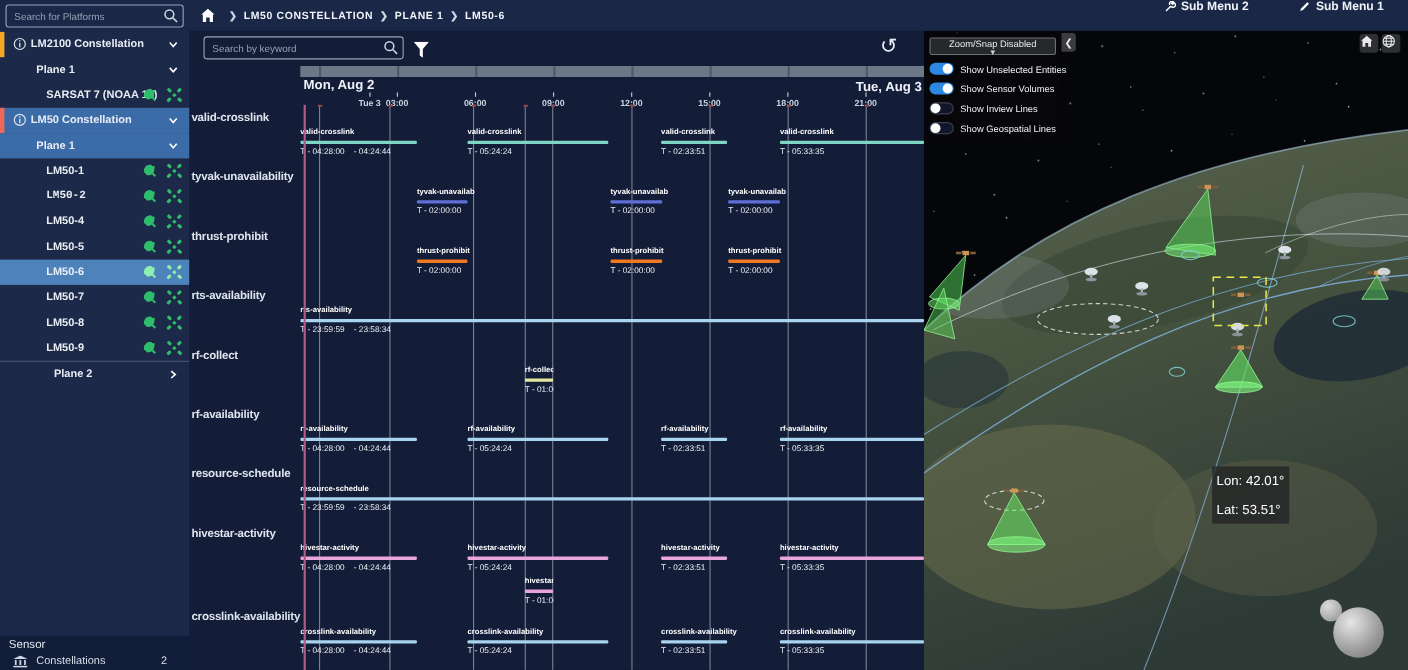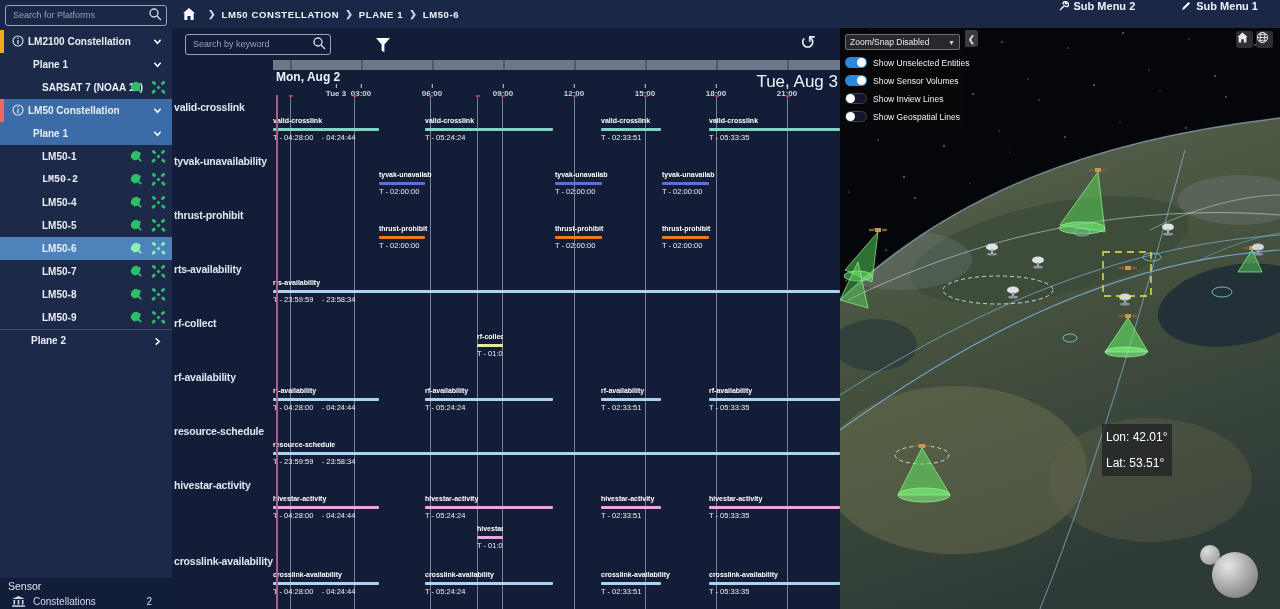--- a/index.html
+++ b/index.html
@@ -32,28 +32,28 @@
   .sat-ics{position:absolute;right:6px;top:4px;display:flex;gap:7px;}
   .sat-ics svg{width:15px;height:15px;cursor:pointer;}
   #sb-summary{position:absolute;left:0;bottom:0;width:172px;height:31px;background:#121d39;padding:2px 8px 0 8px;}
   #sb-summary .sum-title{font-size:10.5px;color:#dfe5ee;margin-bottom:4px;}
   .sum-row{display:flex;align-items:center;gap:8px;font-size:10px;color:#d7deea;padding-left:4px;cursor:pointer;}
   .sum-row .val{margin-left:auto;padding-right:12px;}
 
   
   #mid{position:absolute;left:172px;top:28px;width:668px;height:581px;background:#141d38;z-index:10;}
   #tl-toolbar{position:absolute;left:0;top:0;width:100%;height:32px;}
-  #kw-wrap{position:absolute;left:13px;top:5px;width:146px;text-decoration:underline;}
+  #kw-wrap{position:absolute;left:13px;top:5px;width:182px;text-decoration:underline;}
   #funnel{position:absolute;left:204px;top:10px;width:14px;height:15px;cursor:pointer;}
   #reset-btn{position:absolute;right:18px;top:2px;font-size:19px;color:#e8edf4;background:none;border:none;cursor:pointer;font-family:"DejaVu Sans",sans-serif;}
   #scrubber{position:absolute;left:101px;top:32px;width:567px;height:10px;background:#6e7787;cursor:pointer;}
   .scrub-notch{position:absolute;top:0;width:2px;height:10px;background:#525a68;}
   #axis-labels{position:absolute;left:101px;top:42px;width:567px;height:14px;}
   #axis-start{position:absolute;left:3px;top:0;font-size:12px;font-weight:700;color:#eef2f8;}
-  #axis-end{position:absolute;right:2px;top:2px;font-size:17px;font-weight:400;color:#eef2f8;}
+  #axis-end{position:absolute;right:2px;top:2px;font-size:12px;font-weight:700;color:#eef2f8;}
   #ticks{position:absolute;left:101px;top:56px;width:567px;height:12px;}
   .tick{position:absolute;top:0;transform:translateX(-50%);text-align:center;}
   .tick .mark{display:block;margin:0 auto;width:1px;height:4px;background:#c8cfdc;}
   .tick .lab{display:block;font-size:8px;font-weight:700;color:#cdd4e0;white-space:nowrap;margin-top:1px;}
   #chart{position:absolute;left:0;top:67px;width:668px;height:514px;overflow:hidden;}
   #gutter{position:absolute;left:2px;top:0;width:99px;height:100%;}
   .row-label{position:absolute;left:0;font-size:10.5px;font-weight:700;color:#dfe5ee;letter-spacing:-.2px;white-space:nowrap;}
   #plot{position:absolute;left:101px;top:0;width:567px;height:514px;overflow:hidden;}
   .grid{position:absolute;top:0;width:1px;height:100%;background:rgba(222,230,242,.5);}
   .redmark{position:absolute;top:0;width:4px;height:2px;background:#a04646;}
@@ -62,21 +62,21 @@
   .event{position:absolute;top:0;height:26px;}
   .event.clip{overflow:hidden;}
   .ev-name{position:absolute;left:0;top:0;font-size:7px;font-weight:700;color:#fff;white-space:pre;}
   .ev-bar{position:absolute;left:0;top:11px;height:3px;border-radius:1px;cursor:pointer;}
   .ev-time{position:absolute;left:0;top:16px;font-size:7.5px;color:#edf0f5;white-space:pre;}
 
   
   #globe{position:absolute;left:840px;top:28px;width:440px;height:581px;background:#04060a;z-index:15;cursor:crosshair;}
   #globe svg{position:absolute;left:0;top:0;}
   #opt-panel{position:absolute;left:1px;top:2px;width:123px;background:rgba(8,8,10,.92);padding:4px 4px 8px 4px;z-index:5;}
-  #zoomsnap{display:flex;align-items:center;height:16px;border:1px solid #6a6f78;background:#26282c;border-radius:2px;padding:0 4px;cursor:pointer;}
+  #zoomsnap{display:flex;align-items:center;height:16px;border:1px solid #6a6f78;background:#26282c;border-radius:2px;padding:0 4px;cursor:pointer;flex-direction:column;}
   #zoomsnap .zs-val{font-size:8.5px;color:#e8ebef;flex:1;white-space:nowrap;}
   #zoomsnap .zs-arrow{font-size:7px;color:#cfd3d9;}
   .tog-row{display:flex;align-items:center;gap:6px;margin-top:7px;cursor:pointer;}
   .pill{position:relative;width:22px;height:11px;border-radius:6px;flex:0 0 auto;}
   .pill.on{background:#2b87e0;}
   .pill.off{background:#12162a;border:1px solid #3a4050;}
   .knob{position:absolute;top:1px;width:9px;height:9px;border-radius:50%;background:#fff;}
   .pill.on .knob{right:1px;}
   .pill.off .knob{left:0px;top:0px;}
   .tog-lab{font-size:8.5px;color:#f0f3f7;white-space:nowrap;}
@@ -288,21 +288,21 @@
             <svg viewBox="0 0 16 16">
               <rect x="6.5" y="6.5" width="3" height="3" fill="#2ebd6b" transform="rotate(45 8 8)"></rect>
               <rect x="1" y="1.5" width="4.5" height="3" rx="1" fill="#2ebd6b" transform="rotate(45 3 3)"></rect>
               <rect x="10.5" y="11" width="4.5" height="3" rx="1" fill="#2ebd6b" transform="rotate(45 13 13)"></rect>
               <rect x="10.5" y="1.5" width="4.5" height="3" rx="1" fill="#2ebd6b" transform="rotate(-45 13 3)"></rect>
               <rect x="1" y="11" width="4.5" height="3" rx="1" fill="#2ebd6b" transform="rotate(-45 3 13)"></rect>
             </svg>
           </span>
         </div>
         <div class="trow border-top">
-          <span style="margin-left: 31px;">Plane 2</span>
+          <span style="margin-left: 49px;">Plane 2</span>
           <svg class="chev" viewBox="0 0 10 10">
             <polyline points="3,1.5 7,5 3,8.5" fill="none" stroke="#fff" stroke-width="1.6"></polyline>
           </svg>
         </div>
       </div>
     <div id="sb-summary">
       <div class="sum-title">Sensor</div>
       <div class="sum-row">
         <svg width="13" height="11" viewBox="0 0 13 11">
           <polygon points="6.5,0 13,3 0,3" fill="#cdd5e2"></polygon>

